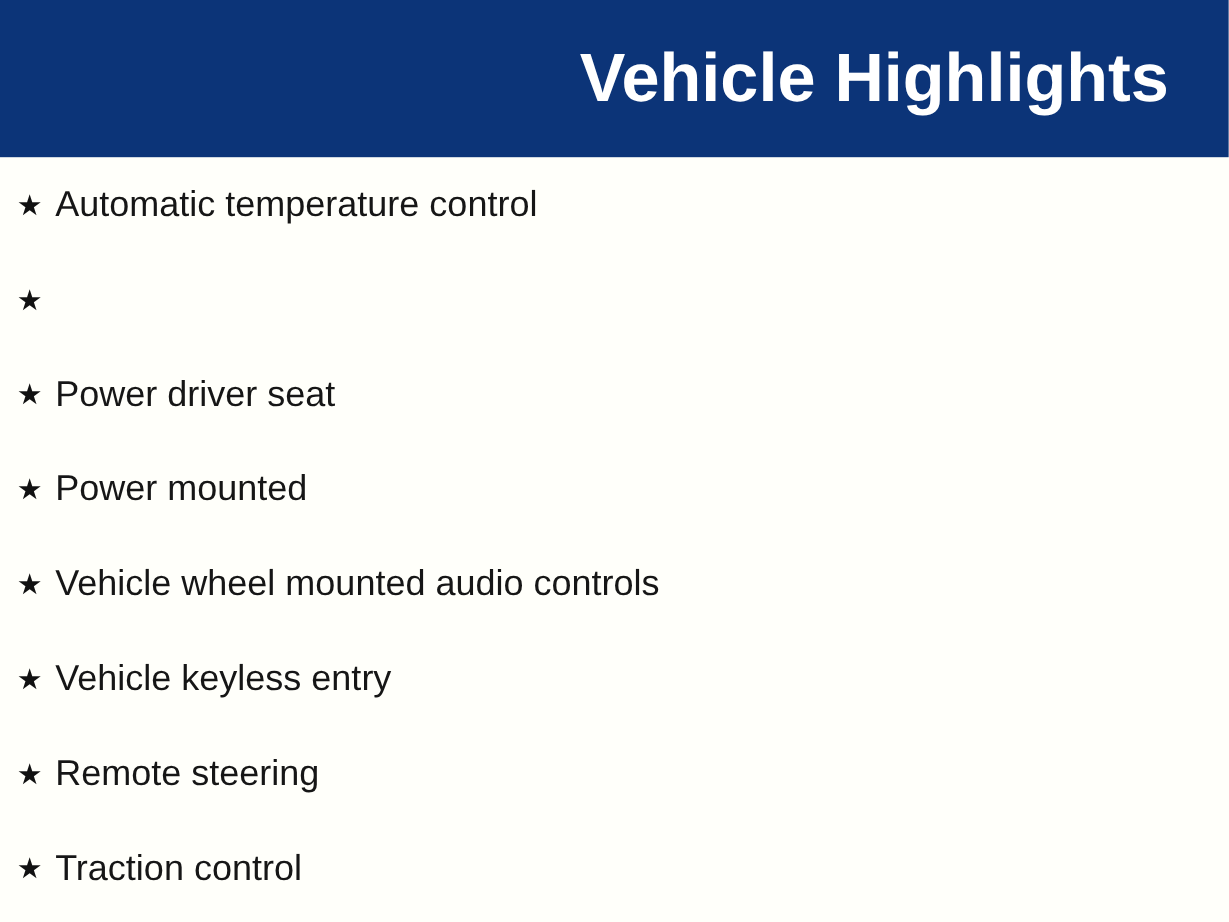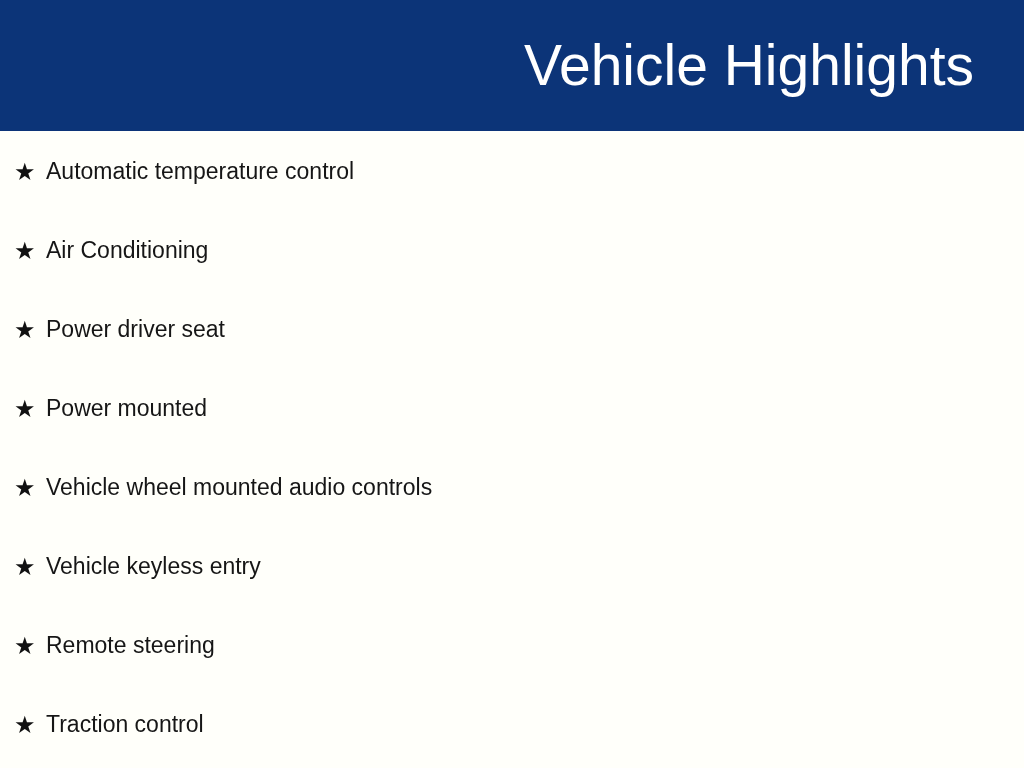--- a/index.html
+++ b/index.html
@@ -24,21 +24,21 @@
     height: 131px;
     background: #0c3478;
     display: flex;
     align-items: center;
     justify-content: flex-end;
     padding-right: 50px;
   }
   .title {
     color: #ffffff;
     font-size: 57px;
-    font-weight: 400;
+    font-weight: 700;
     letter-spacing: 0px;
     line-height: 1;
     white-space: nowrap;
   }
   .feature-list {
     margin-top: 1px;
   }
   .feature-item {
     box-sizing: border-box;
     height: 79px;
@@ -49,21 +49,21 @@
   .bullet {
     color: #111111;
     font-size: 24px;
     line-height: 1;
     width: 32px;
     flex: 0 0 32px;
     text-align: left;
   }
   .label {
     color: #161616;
-    font-size: 23px;
+    font-size: 30px;
     line-height: 1.15;
     white-space: nowrap;
   }
 </style>
 </head>
 <body>
 
 <div class="slide">
 
   <div class="header">
@@ -72,21 +72,20 @@
 
   <div class="feature-list">
 
     <div class="feature-item">
       <span class="bullet">★</span>
       <span class="label">Automatic temperature control</span>
     </div>
 
     <div class="feature-item">
       <span class="bullet">★</span>
-      <span class="label">Air Conditioning</span>
     </div>
 
     <div class="feature-item">
       <span class="bullet">★</span>
       <span class="label">Power driver seat</span>
     </div>
 
     <div class="feature-item">
       <span class="bullet">★</span>
       <span class="label">Power mounted</span>

